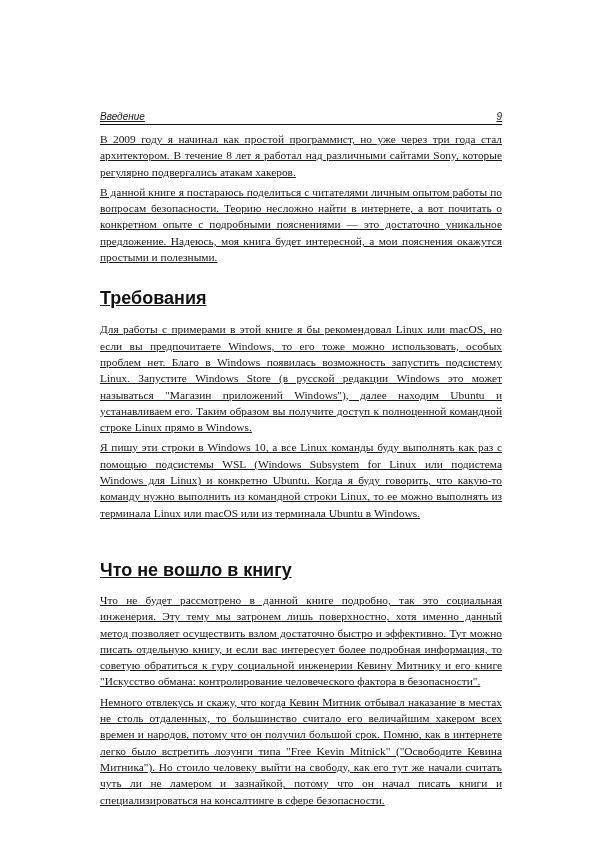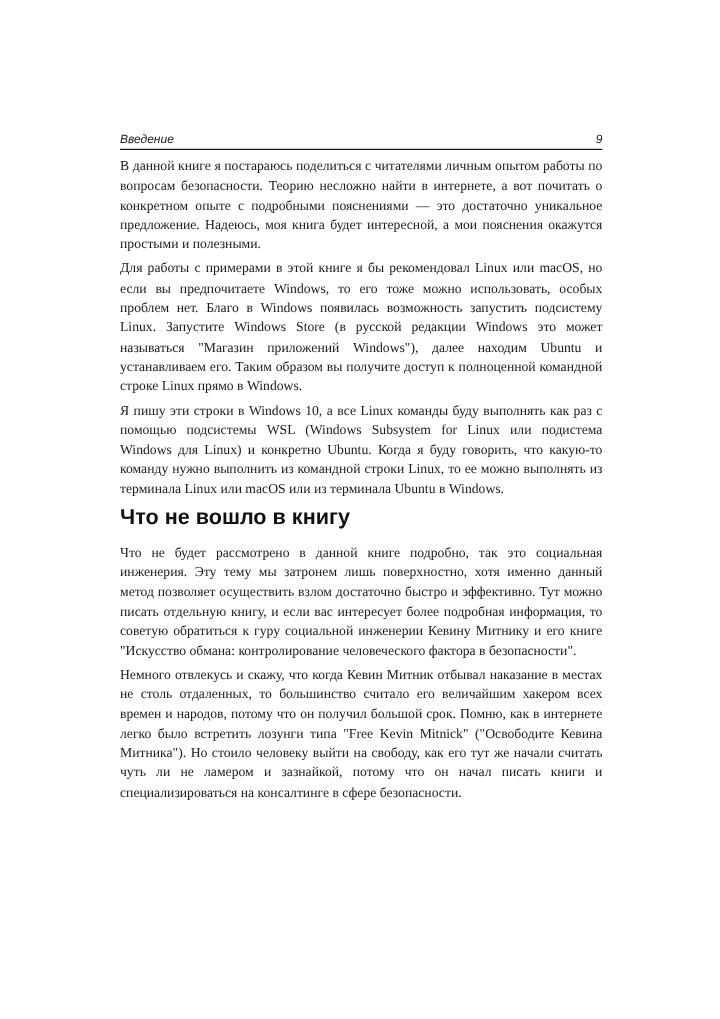--- a/index.html
+++ b/index.html
@@ -1,40 +1,42 @@
 <!DOCTYPE html>
 <html><head>
 <meta charset="utf-8">
 <style>
   html, body { margin: 0; padding: 0; background: #ffffff; }
   body { width: 600px; height: 849px; position: relative; overflow: hidden; }
-  .page { position: absolute; left: 100px; top: 108px; width: 402px; color: #1a1a1a; }
+  .page { position: absolute; left: 100px; top: 108px; width: 402px; color: #1a1a1a; text-decoration: underline; }
   .running-head { display: flex; justify-content: space-between; align-items: flex-end;
     font-family: "Liberation Sans", sans-serif; font-style: italic; font-size: 10px;
     padding-bottom: 2px; border-bottom: 1.3px solid #111; height: 14px; }
   .body-text { margin-top: 6px; }
   p { font-family: "Liberation Serif", serif; font-size: 11.4px; line-height: 16.3px;
     margin: 0 0 4px 0; text-align: justify; text-indent: 0; hyphens: none; }
   h2 { font-family: "Liberation Sans", sans-serif; font-weight: bold; font-size: 18px;
     margin: 0; line-height: 22px; color: #111; }
   .h-req { margin-top: 22px; margin-bottom: 12px; }
-  .h-omit { margin-top: 4px; margin-bottom: 11px; }
+  .h-omit { margin-top: 38px; margin-bottom: 11px; }
 </style>
 </head>
 <body>
 
 <div class="page">
   <div class="running-head">
     <span>Введение</span>
     <span>9</span>
   </div>
 
   <div class="body-text">
+    <p>В 2009 году я начинал как простой программист, но уже через три года стал архитектором. В течение 8 лет я работал над различными сайтами Sony, которые регулярно подвергались атакам хакеров.</p>
     <p>В данной книге я постараюсь поделиться с читателями личным опытом работы по вопросам безопасности. Теорию несложно найти в интернете, а вот почитать о конкретном опыте с подробными пояснениями — это достаточно уникальное предложение. Надеюсь, моя книга будет интересной, а мои пояснения окажутся простыми и полезными.</p>
 
+    <h2 class="h-req">Требования</h2>
     <p>Для работы с примерами в этой книге я бы рекомендовал Linux или macOS, но если вы предпочитаете Windows, то его тоже можно использовать, особых проблем нет. Благо в Windows появилась возможность запустить подсистему Linux. Запустите Windows Store (в русской редакции Windows это может называться "Магазин приложений Windows"), далее находим Ubuntu и устанавливаем его. Таким образом вы получите доступ к полноценной командной строке Linux прямо в Windows.</p>
     <p>Я пишу эти строки в Windows 10, а все Linux команды буду выполнять как раз с помощью подсистемы WSL (Windows Subsystem for Linux или подистема Windows для Linux) и конкретно Ubuntu. Когда я буду говорить, что какую-то команду нужно выполнить из командной строки Linux, то ее можно выполнять из терминала Linux или macOS или из терминала Ubuntu в Windows.</p>
 
     <h2 class="h-omit">Что не вошло в книгу</h2>
     <p>Что не будет рассмотрено в данной книге подробно, так это социальная инженерия. Эту тему мы затронем лишь поверхностно, хотя именно данный метод позволяет осуществить взлом достаточно быстро и эффективно. Тут можно писать отдельную книгу, и если вас интересует более подробная информация, то советую обратиться к гуру социальной инженерии Кевину Митнику и его книге "Искусство обмана: контролирование человеческого фактора в безопасности".</p>
     <p>Немного отвлекусь и скажу, что когда Кевин Митник отбывал наказание в местах не столь отдаленных, то большинство считало его величайшим хакером всех времен и народов, потому что он получил большой срок. Помню, как в интернете легко было встретить лозунги типа "Free Kevin Mitnick" ("Освободите Кевина Митника"). Но стоило человеку выйти на свободу, как его тут же начали считать чуть ли не ламером и зазнайкой, потому что он начал писать книги и специализироваться на консалтинге в сфере безопасности.</p>
   </div>
 </div>
 
 </body></html>

